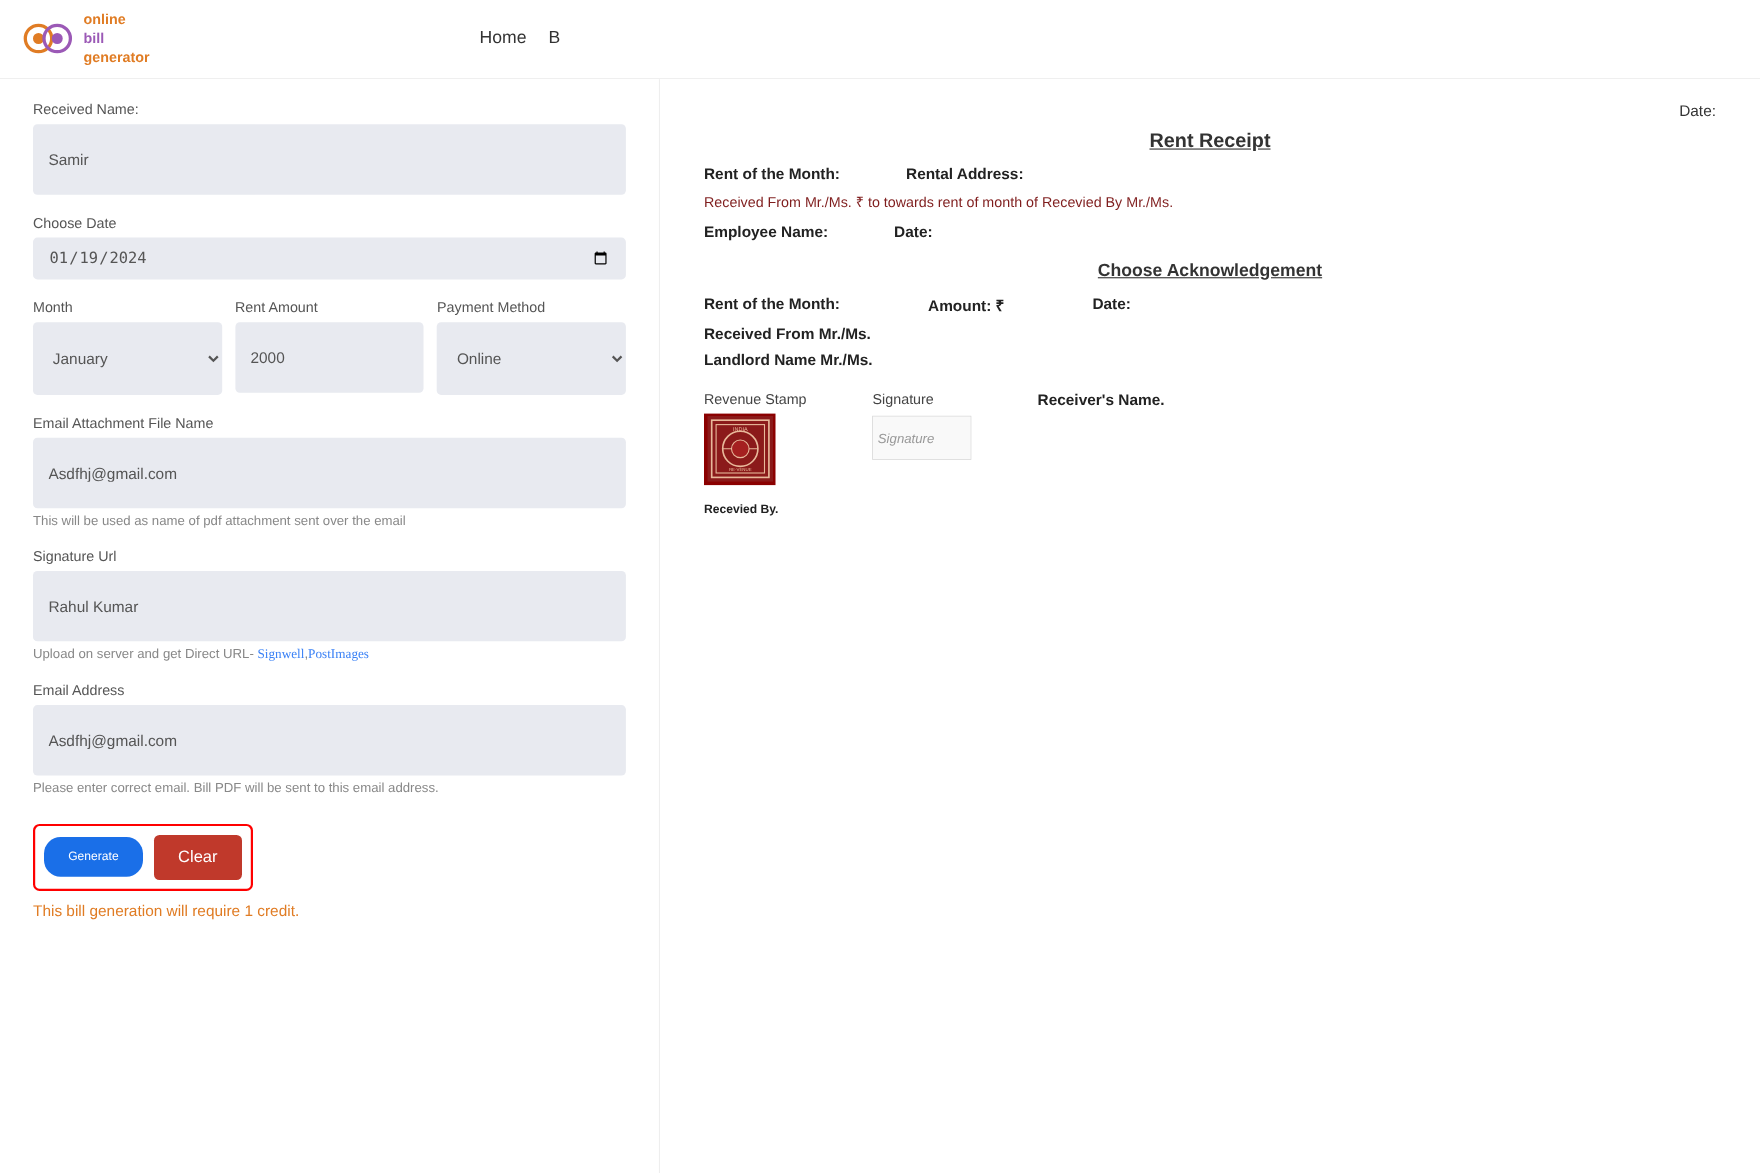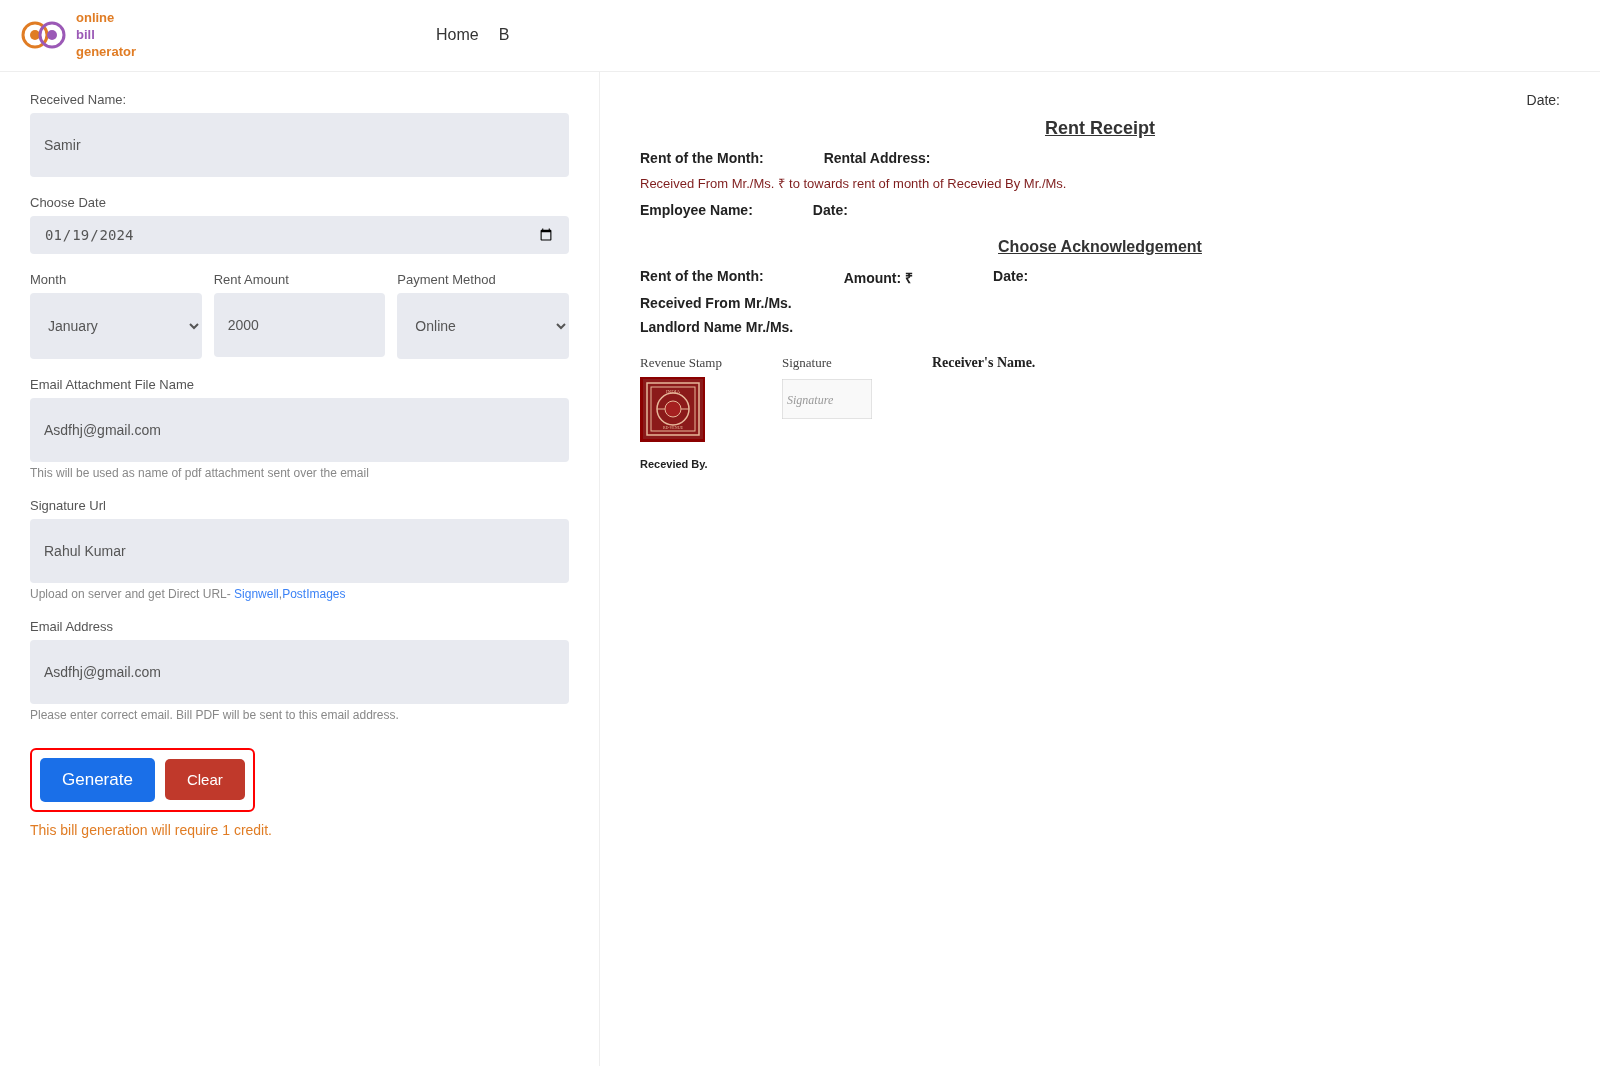--- a/index.html
+++ b/index.html
@@ -68,21 +68,21 @@
       font-size: 14px;
       color: #555;
       outline: none;
     }
     .form-input::placeholder { color: #999; }
     .form-hint {
       font-size: 12px;
       color: #888;
       margin-top: 4px;
     }
-    .form-hint a { color: #3b82f6; text-decoration: none; }
+    .form-hint a { color: #3b82f6; text-decoration: none; font-family: Liberation Serif, serif; }
 
     .row-3 {
       display: flex;
       gap: 12px;
     }
     .row-3 .form-group { flex: 1; }
 
     select.form-input {
       appearance: auto;
       cursor: pointer;
@@ -108,22 +108,22 @@
       border: 2.5px solid red;
       padding: 8px;
       border-radius: 6px;
       display: inline-flex;
     }
     .btn-generate {
       background: #1a6fe8;
       color: #fff;
       border: none;
       padding: 12px 22px;
-      border-radius: 5px;
-      font-size: 17px;
+      border-radius: 15px;
+      font-size: 11px;
       cursor: pointer;
       font-weight: 500;
     }
     .btn-clear {
       background: #c0392b;
       color: #fff;
       border: none;
       padding: 12px 22px;
       border-radius: 5px;
       font-size: 15px;
@@ -181,21 +181,20 @@
     .receipt-amounts-row {
       display: flex;
       gap: 80px;
       margin-bottom: 8px;
     }
     .receipt-stamp-row {
       display: flex;
       gap: 60px;
       margin-top: 20px;
       align-items: flex-start;
-      font-family: Liberation Serif, serif;
     }
     .stamp-box {
       display: flex;
       flex-direction: column;
       align-items: flex-start;
       gap: 6px;
     }
     .stamp-label {
       font-size: 13px;
       color: #444;

